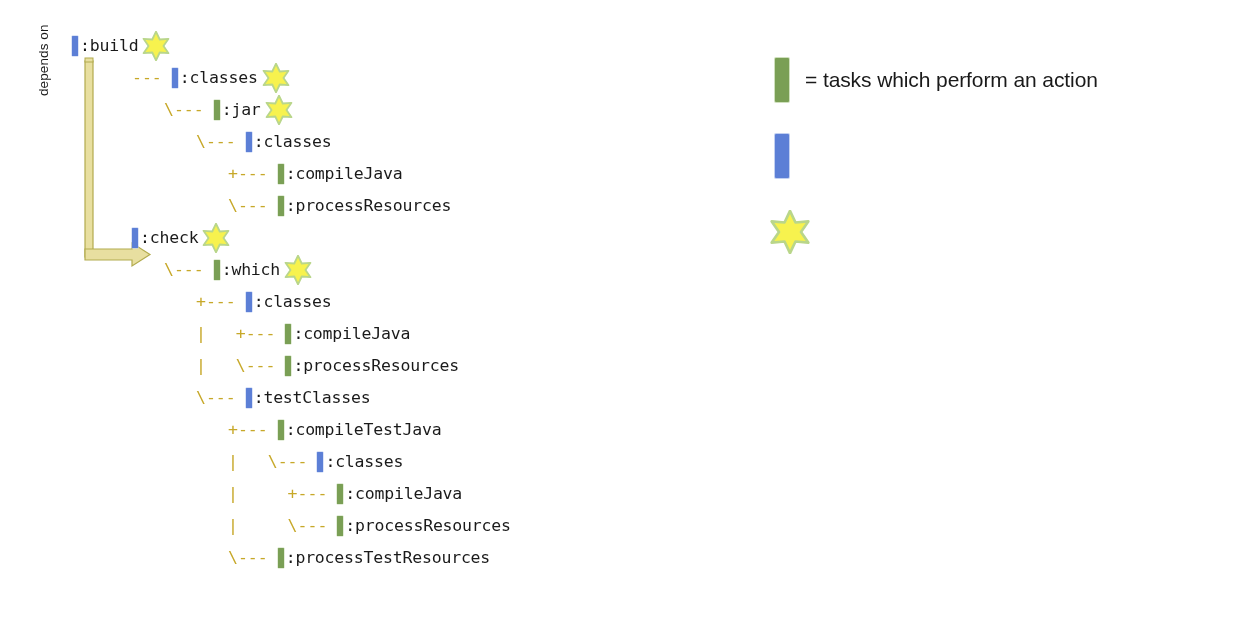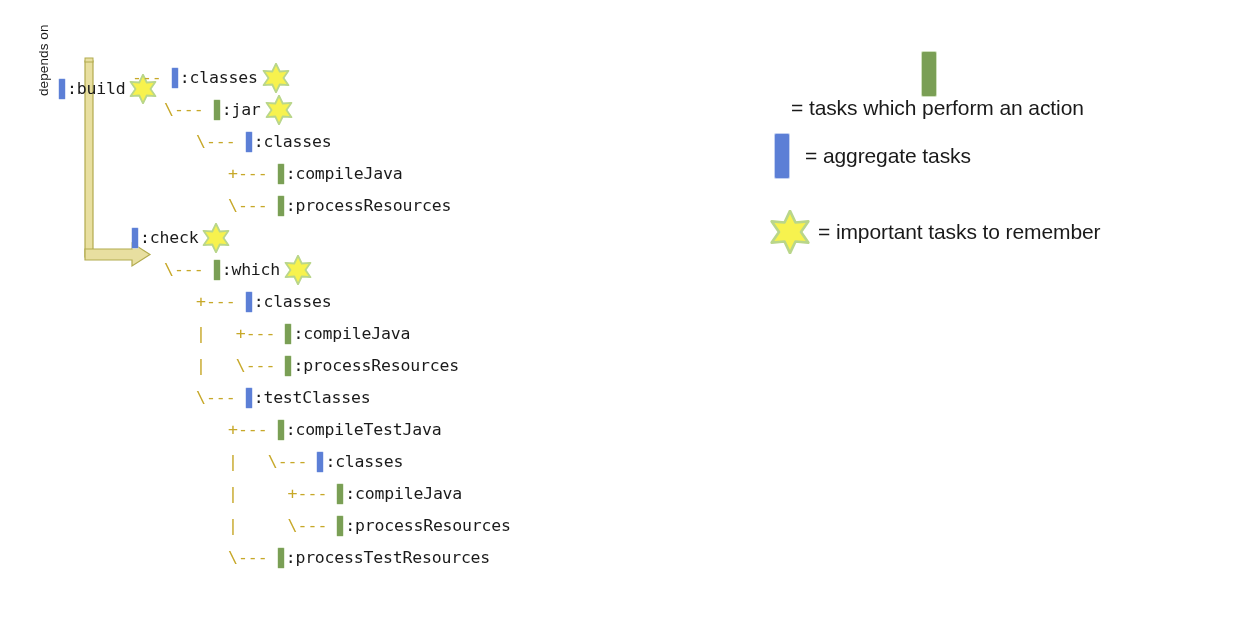--- a/index.html
+++ b/index.html
@@ -135,42 +135,40 @@
 
       <rect x="85" y="61" width="8" height="196" fill="#e8dfa0" stroke="#b2ab4e" stroke-width="1.2"></rect>
 
       <path d="M85 249 L132 249 L132 243 L150 254.5 L132 266 L132 260 L85 260 Z" fill="#e8dfa0" stroke="#b2ab4e" stroke-width="1.2" stroke-linejoin="miter"></path>
 
       <rect x="85" y="58" width="8" height="4" fill="#e8dfa0" stroke="#b2ab4e" stroke-width="1"></rect>
     </svg>
     <div class="depends-label">depends on</div>
   </div>
 
-  <div id="tree"><div class="tree-row" style="top: 30px; left: 59px; margin-top: 43px;"><span class="task-bar bar-blue"></span><span class="task-name">:build</span><svg class="star" viewBox="0 0 100 100">
+  <div id="tree"><div class="tree-row" style="top: 30px; left: 72px;"><span class="task-bar bar-blue"></span><span class="task-name">:build</span><svg class="star" viewBox="0 0 100 100">
           <polygon points="50.00,2.00 62.50,28.35 91.57,26.00 75.00,50.00 91.57,74.00 62.50,71.65 50.00,98.00 37.50,71.65 8.43,74.00 25.00,50.00 8.43,26.00 37.50,28.35" fill="#f7f24e" stroke="#b9d68a" stroke-width="6" stroke-linejoin="round"></polygon>
         </svg></div><div class="tree-row" style="top: 62px; left: 132px;"><span class="connector">--- </span><span class="task-bar bar-blue"></span><span class="task-name">:classes</span><svg class="star" viewBox="0 0 100 100">
           <polygon points="50.00,2.00 62.50,28.35 91.57,26.00 75.00,50.00 91.57,74.00 62.50,71.65 50.00,98.00 37.50,71.65 8.43,74.00 25.00,50.00 8.43,26.00 37.50,28.35" fill="#f7f24e" stroke="#b9d68a" stroke-width="6" stroke-linejoin="round"></polygon>
         </svg></div><div class="tree-row" style="top: 94px; left: 164px;"><span class="connector">\--- </span><span class="task-bar bar-green"></span><span class="task-name">:jar</span><svg class="star" viewBox="0 0 100 100">
           <polygon points="50.00,2.00 62.50,28.35 91.57,26.00 75.00,50.00 91.57,74.00 62.50,71.65 50.00,98.00 37.50,71.65 8.43,74.00 25.00,50.00 8.43,26.00 37.50,28.35" fill="#f7f24e" stroke="#b9d68a" stroke-width="6" stroke-linejoin="round"></polygon>
         </svg></div><div class="tree-row" style="top: 126px; left: 196px;"><span class="connector">\--- </span><span class="task-bar bar-blue"></span><span class="task-name">:classes</span></div><div class="tree-row" style="top: 158px; left: 228px;"><span class="connector">+--- </span><span class="task-bar bar-green"></span><span class="task-name">:compileJava</span></div><div class="tree-row" style="top: 190px; left: 228px;"><span class="connector">\--- </span><span class="task-bar bar-green"></span><span class="task-name">:processResources</span></div><div class="tree-row" style="top: 222px; left: 132px;"><span class="task-bar bar-blue"></span><span class="task-name">:check</span><svg class="star" viewBox="0 0 100 100">
           <polygon points="50.00,2.00 62.50,28.35 91.57,26.00 75.00,50.00 91.57,74.00 62.50,71.65 50.00,98.00 37.50,71.65 8.43,74.00 25.00,50.00 8.43,26.00 37.50,28.35" fill="#f7f24e" stroke="#b9d68a" stroke-width="6" stroke-linejoin="round"></polygon>
         </svg></div><div class="tree-row" style="top: 254px; left: 164px;"><span class="connector">\--- </span><span class="task-bar bar-green"></span><span class="task-name">:which</span><svg class="star" viewBox="0 0 100 100">
           <polygon points="50.00,2.00 62.50,28.35 91.57,26.00 75.00,50.00 91.57,74.00 62.50,71.65 50.00,98.00 37.50,71.65 8.43,74.00 25.00,50.00 8.43,26.00 37.50,28.35" fill="#f7f24e" stroke="#b9d68a" stroke-width="6" stroke-linejoin="round"></polygon>
         </svg></div><div class="tree-row" style="top: 286px; left: 196px;"><span class="connector">+--- </span><span class="task-bar bar-blue"></span><span class="task-name">:classes</span></div><div class="tree-row" style="top: 318px; left: 196px;"><span class="connector">|   +--- </span><span class="task-bar bar-green"></span><span class="task-name">:compileJava</span></div><div class="tree-row" style="top: 350px; left: 196px;"><span class="connector">|   \--- </span><span class="task-bar bar-green"></span><span class="task-name">:processResources</span></div><div class="tree-row" style="top: 382px; left: 196px;"><span class="connector">\--- </span><span class="task-bar bar-blue"></span><span class="task-name">:testClasses</span></div><div class="tree-row" style="top: 414px; left: 228px;"><span class="connector">+--- </span><span class="task-bar bar-green"></span><span class="task-name">:compileTestJava</span></div><div class="tree-row" style="top: 446px; left: 228px;"><span class="connector">|   \--- </span><span class="task-bar bar-blue"></span><span class="task-name">:classes</span></div><div class="tree-row" style="top: 478px; left: 228px;"><span class="connector">|     +--- </span><span class="task-bar bar-green"></span><span class="task-name">:compileJava</span></div><div class="tree-row" style="top: 510px; left: 228px;"><span class="connector">|     \--- </span><span class="task-bar bar-green"></span><span class="task-name">:processResources</span></div><div class="tree-row" style="top: 542px; left: 228px;"><span class="connector">\--- </span><span class="task-bar bar-green"></span><span class="task-name">:processTestResources</span></div></div>
 
   <div id="legend">
-      <div class="legend-row" style="top: 0px; flex-direction: column;">
+      <div class="legend-row" style="top: 0px;">
         <span class="legend-swatch sw-green"></span>
         <span class="legend-text">= tasks which perform an action</span>
       </div>
       <div class="legend-row" style="top: 76px;">
         <span class="legend-swatch sw-blue"></span>
-        <span class="legend-text">= aggregate tasks</span>
       </div>
       <div class="legend-row" style="top: 152px;">
         <svg class="legend-star" viewBox="0 0 100 100">
           <polygon points="50.00,2.00 62.50,28.35 91.57,26.00 75.00,50.00 91.57,74.00 62.50,71.65 50.00,98.00 37.50,71.65 8.43,74.00 25.00,50.00 8.43,26.00 37.50,28.35" fill="#f7f24e" stroke="#b9d68a" stroke-width="6" stroke-linejoin="round"></polygon>
         </svg>
-        <span class="legend-text tight">= important tasks to remember</span>
       </div>
     </div>
 
 </div>
 
 </body></html>

